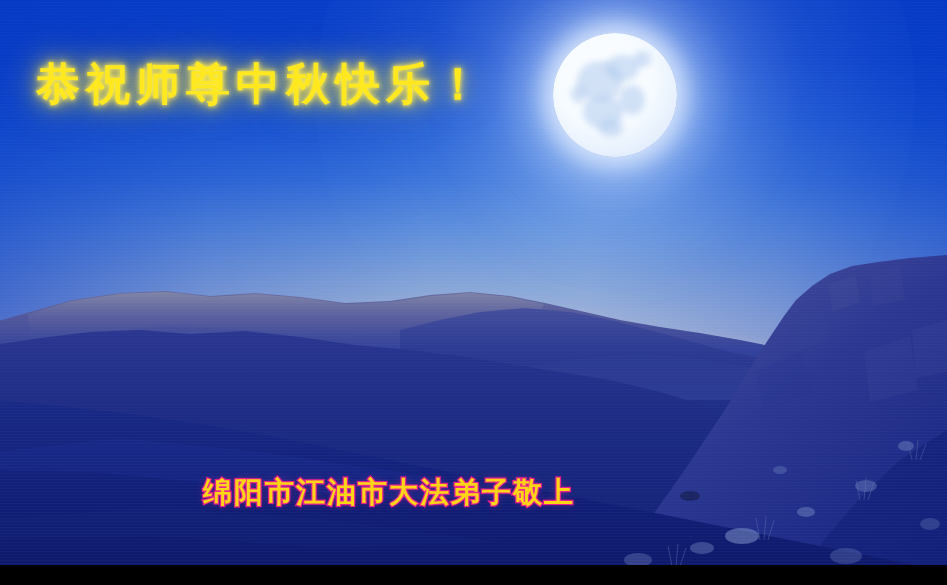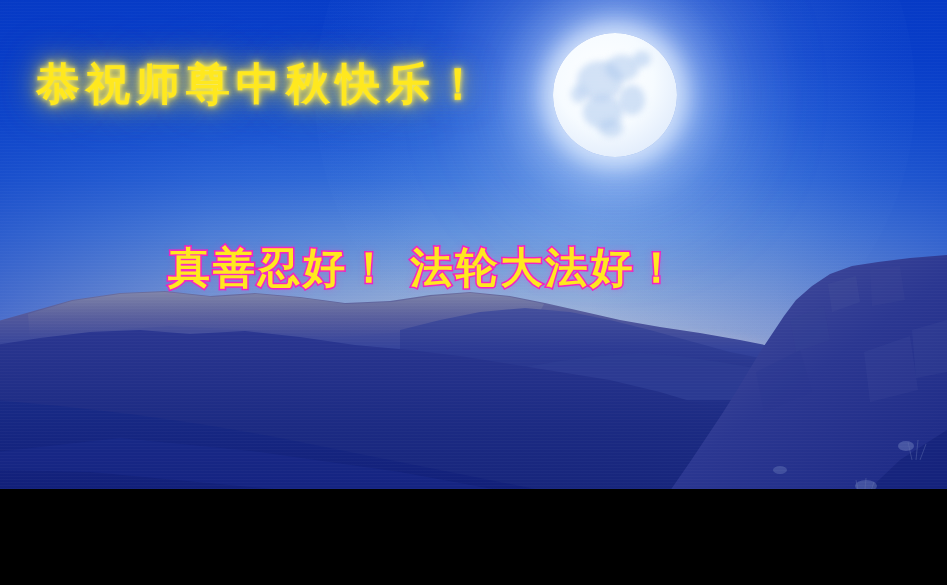--- a/index.html
+++ b/index.html
@@ -7,21 +7,21 @@
     padding: 0;
     background: #000;
   }
   body {
     font-family: "DejaVu Sans", sans-serif;
   }
 
   #card {
     position: relative;
     width: 947px;
-    height: 489px;
+    height: 565px;
     overflow: hidden;
     background: #7f1d1d;
   }
 
   
   .sky {
     position: absolute;
     left: 0; top: 0;
     width: 947px; height: 400px;
     background:
@@ -304,17 +304,17 @@
       <path d="M 860,500 L 856,480 M 864,500 L 866,478 M 868,500 L 874,482"></path>
       <path d="M 672,566 L 668,546 M 676,566 L 678,544 M 680,566 L 686,548"></path>
       <path d="M 912,460 L 908,442 M 916,460 L 918,440 M 920,460 L 926,444"></path>
     </g>
   </svg>
 
   <div class="noise"></div>
 
   <div class="t-line line1">恭祝师尊中秋快乐！</div>
 
-  <div class="t-line line2">真善忍好！  法轮大法好！</div>
-
+
+  <div class="t-line line3">绵阳市江油市大法弟子敬上</div>
 
 
 </div>
 
 </body></html>

